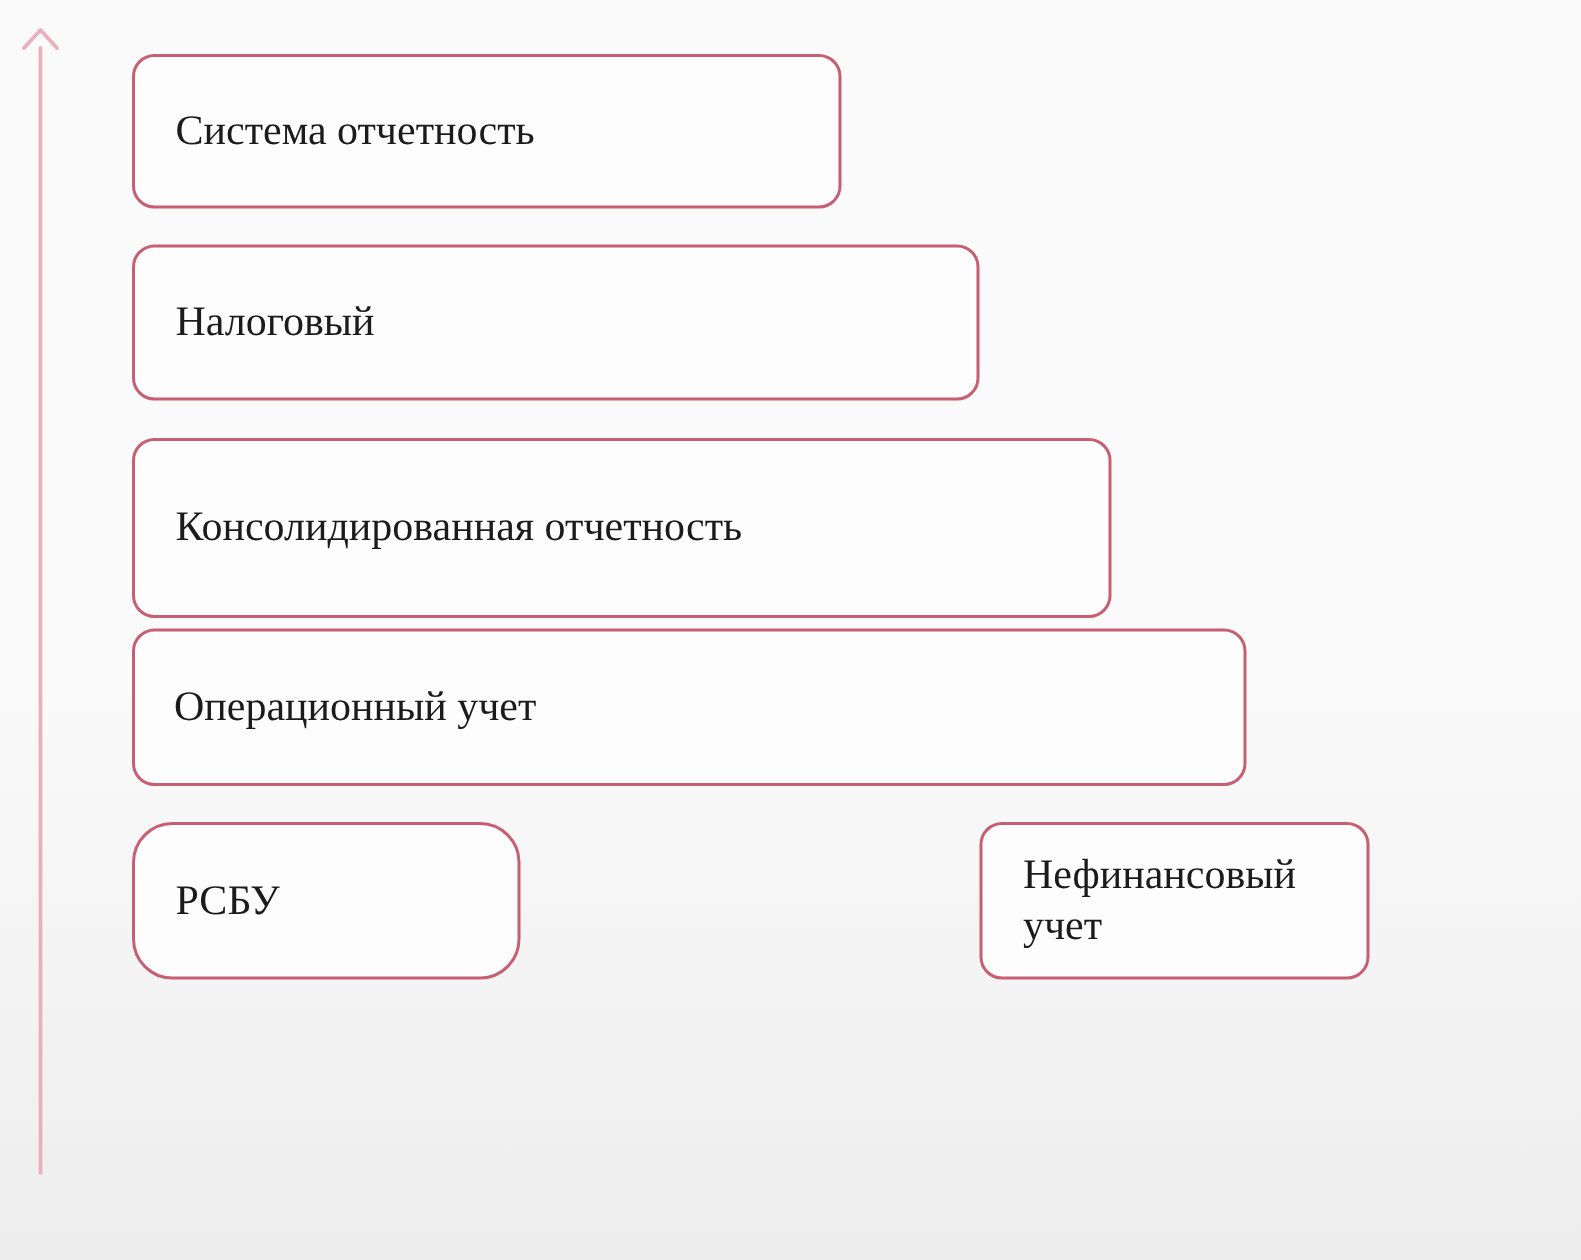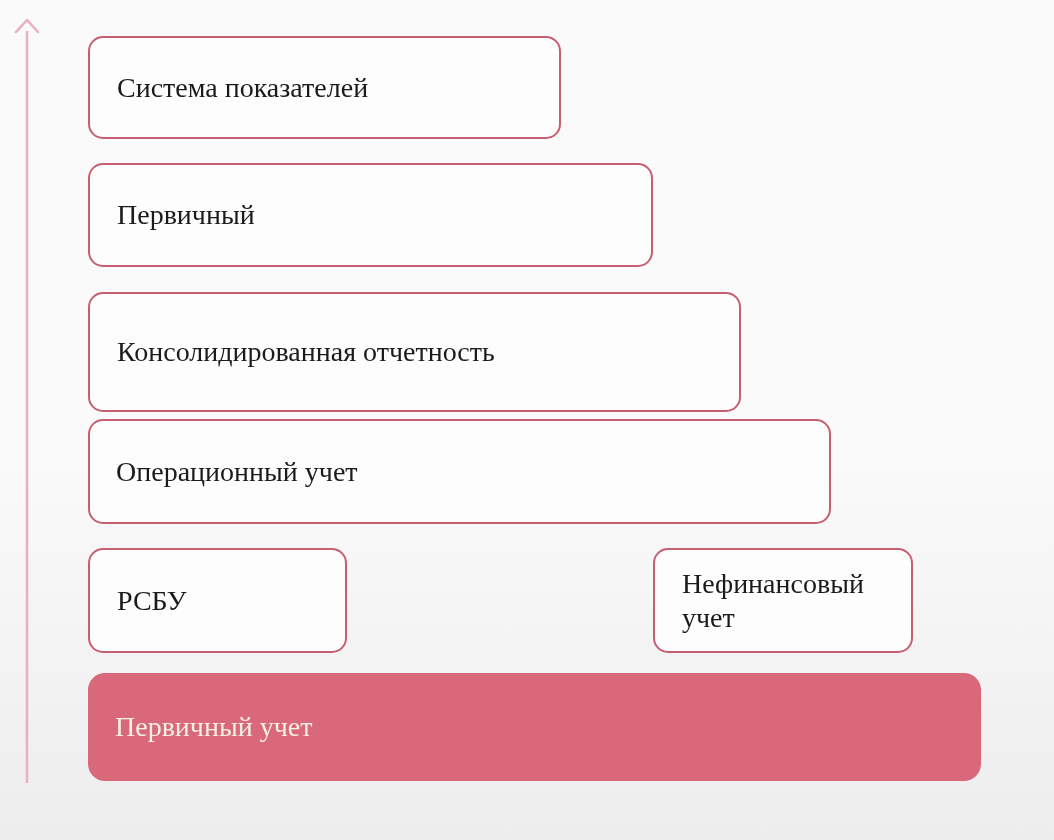--- a/index.html
+++ b/index.html
@@ -37,21 +37,21 @@
     padding-right: 16px;
     font-size: 28px;
     line-height: 34px;
     color: var(--text);
   }
   .box .lbl { display: block; }
   .b1 { left: 88px; top: 36px;  width: 473px; height: 103px; }
   .b2 { left: 88px; top: 163px; width: 565px; height: 104px; }
   .b3 { left: 88px; top: 292px; width: 653px; height: 120px; }
   .b4 { left: 88px; top: 419px; width: 743px; height: 105px; padding-left: 26px; }
-  .r1 { left: 88px;  top: 548px; width: 259px; height: 105px; }
+  .r1 { left: 88px;  top: 548px; width: 259px; height: 105px; border-radius: 27px; }
   .r2 { left: 372px; top: 548px; width: 258px; height: 105px; }
   .r3 { left: 653px; top: 548px; width: 260px; height: 105px; }
   .base {
     left: 88px; top: 673px; width: 893px; height: 108px;
     background: var(--base-fill);
     border: none;
     border-radius: 17px;
     color: var(--base-text);
   }
 </style>
@@ -59,41 +59,38 @@
 <body>
 
 <div class="canvas">
 
   <svg class="arrow-svg" viewBox="0 0 60 800" xmlns="http://www.w3.org/2000/svg">
     <line x1="27" y1="31" x2="27" y2="783" stroke="var(--arrow)" stroke-width="2.5"></line>
     <polyline points="16,32 27,20 38,32" fill="none" stroke="var(--arrow)" stroke-width="2.5" stroke-linecap="round" stroke-linejoin="round"></polyline>
   </svg>
 
   <div class="box b1">
-    <span class="lbl">Система показателей</span>
+    <span class="lbl">Система отчетность</span>
   </div>
 
   <div class="box b2">
-    <span class="lbl">Первичный</span>
+    <span class="lbl">Налоговый</span>
   </div>
 
   <div class="box b3">
     <span class="lbl">Консолидированная отчетность</span>
   </div>
 
   <div class="box b4">
     <span class="lbl">Операционный учет</span>
   </div>
 
   <div class="box r1">
     <span class="lbl">РСБУ</span>
   </div>
 
 
   <div class="box r3">
     <span class="lbl">Нефинансовый учет</span>
   </div>
 
-  <div class="box base">
-    <span class="lbl">Первичный учет</span>
-  </div>
 
 </div>
 
 </body></html>

